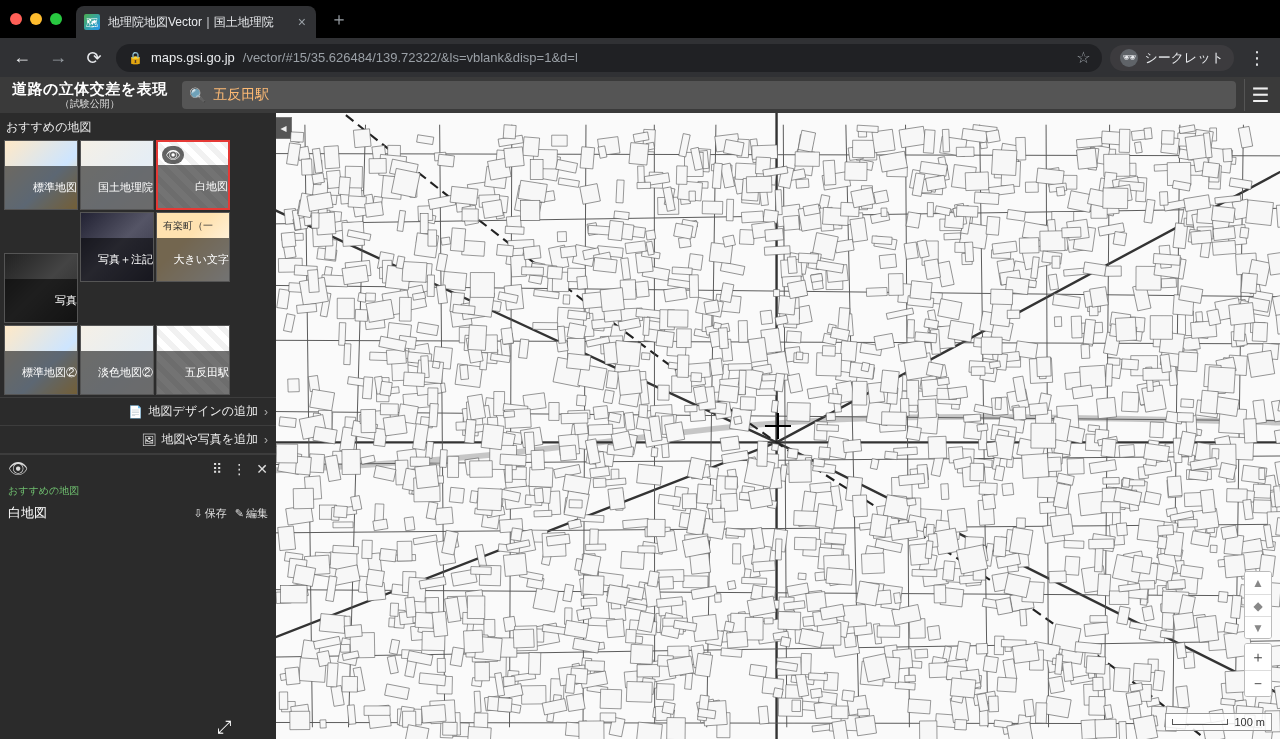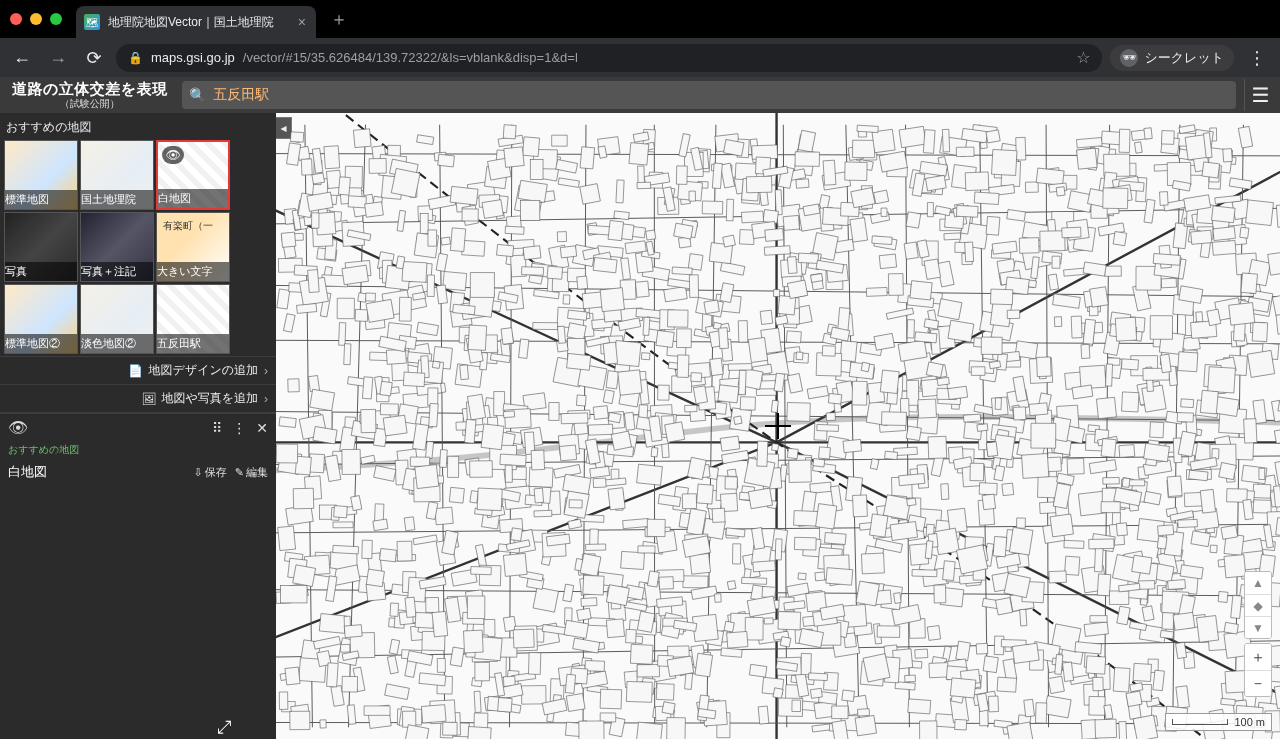--- a/index.html
+++ b/index.html
@@ -69,33 +69,33 @@
   .side-scroll { overflow: hidden; }
   .side-section-title { font-size: 12px; padding: 6px 6px 2px; color: #eee; }
   .thumb-grid { display: grid; grid-template-columns: repeat(3, 74px); gap: 2px; padding: 2px 4px; }
   .thumb {
     width: 74px; height: 70px; position: relative; border: 1px solid #555;
     background: #888; cursor:pointer; overflow:hidden;
   }
   .thumb.sel { border: 2px solid #e53935; }
   .thumb-label {
     position: absolute; left: 0; right: 0; bottom: 0;
-    background: rgba(0,0,0,0.55); color: #fff; font-size: 11px; text-align: left;
-    padding: 2px 0;
+    background: rgba(0,0,0,0.55); color: #fff; font-size: 11px; text-align: right;
+    padding: 14px 0;
   }
   .eye-chip {
     position: absolute; top: 4px; left: 4px; width: 22px; height: 18px;
     background: rgba(0,0,0,0.6); border-radius: 10px; display:flex; align-items:center; justify-content:center;
     color:#fff; font-size:12px;
   }
   
   .th-standard { background: linear-gradient(135deg,#ffe9c7,#cde5ff 60%,#ffd27a); }
   .th-pale     { background: linear-gradient(135deg,#f5f0e6,#e6eef5 60%,#eee); }
   .th-white    { background: repeating-linear-gradient(45deg,#fff,#fff 6px,#f1f1f1 6px,#f1f1f1 12px); }
-  .th-photo    { background: linear-gradient(135deg,#222,#444 50%,#2a2a2a); }
+  .th-photo    { background: linear-gradient(135deg,#222,#444 50%,#2a2a2a); margin-top: 41px; }
   .th-photoa   { background: linear-gradient(135deg,#223,#556 50%,#334); }
   .th-large    { background: linear-gradient(135deg,#ffe2b0,#ffe2b0 40%,#fff); position:relative; }
   .th-large::after { content:"有楽町（一"; position:absolute; top:6px; left:6px; font-size:10px; color:#333; }
 
   .side-note { font-size: 11px; color: #ccc; padding: 6px 8px 6px; line-height: 1.4; }
   .side-row {
     display:flex; align-items:center; justify-content:flex-end; gap:6px;
     padding: 5px 8px; font-size:12px; color:#eee; border-top:1px solid #3d3d3d; cursor:pointer;
   }
   .side-row .chev { color:#aaa; }

